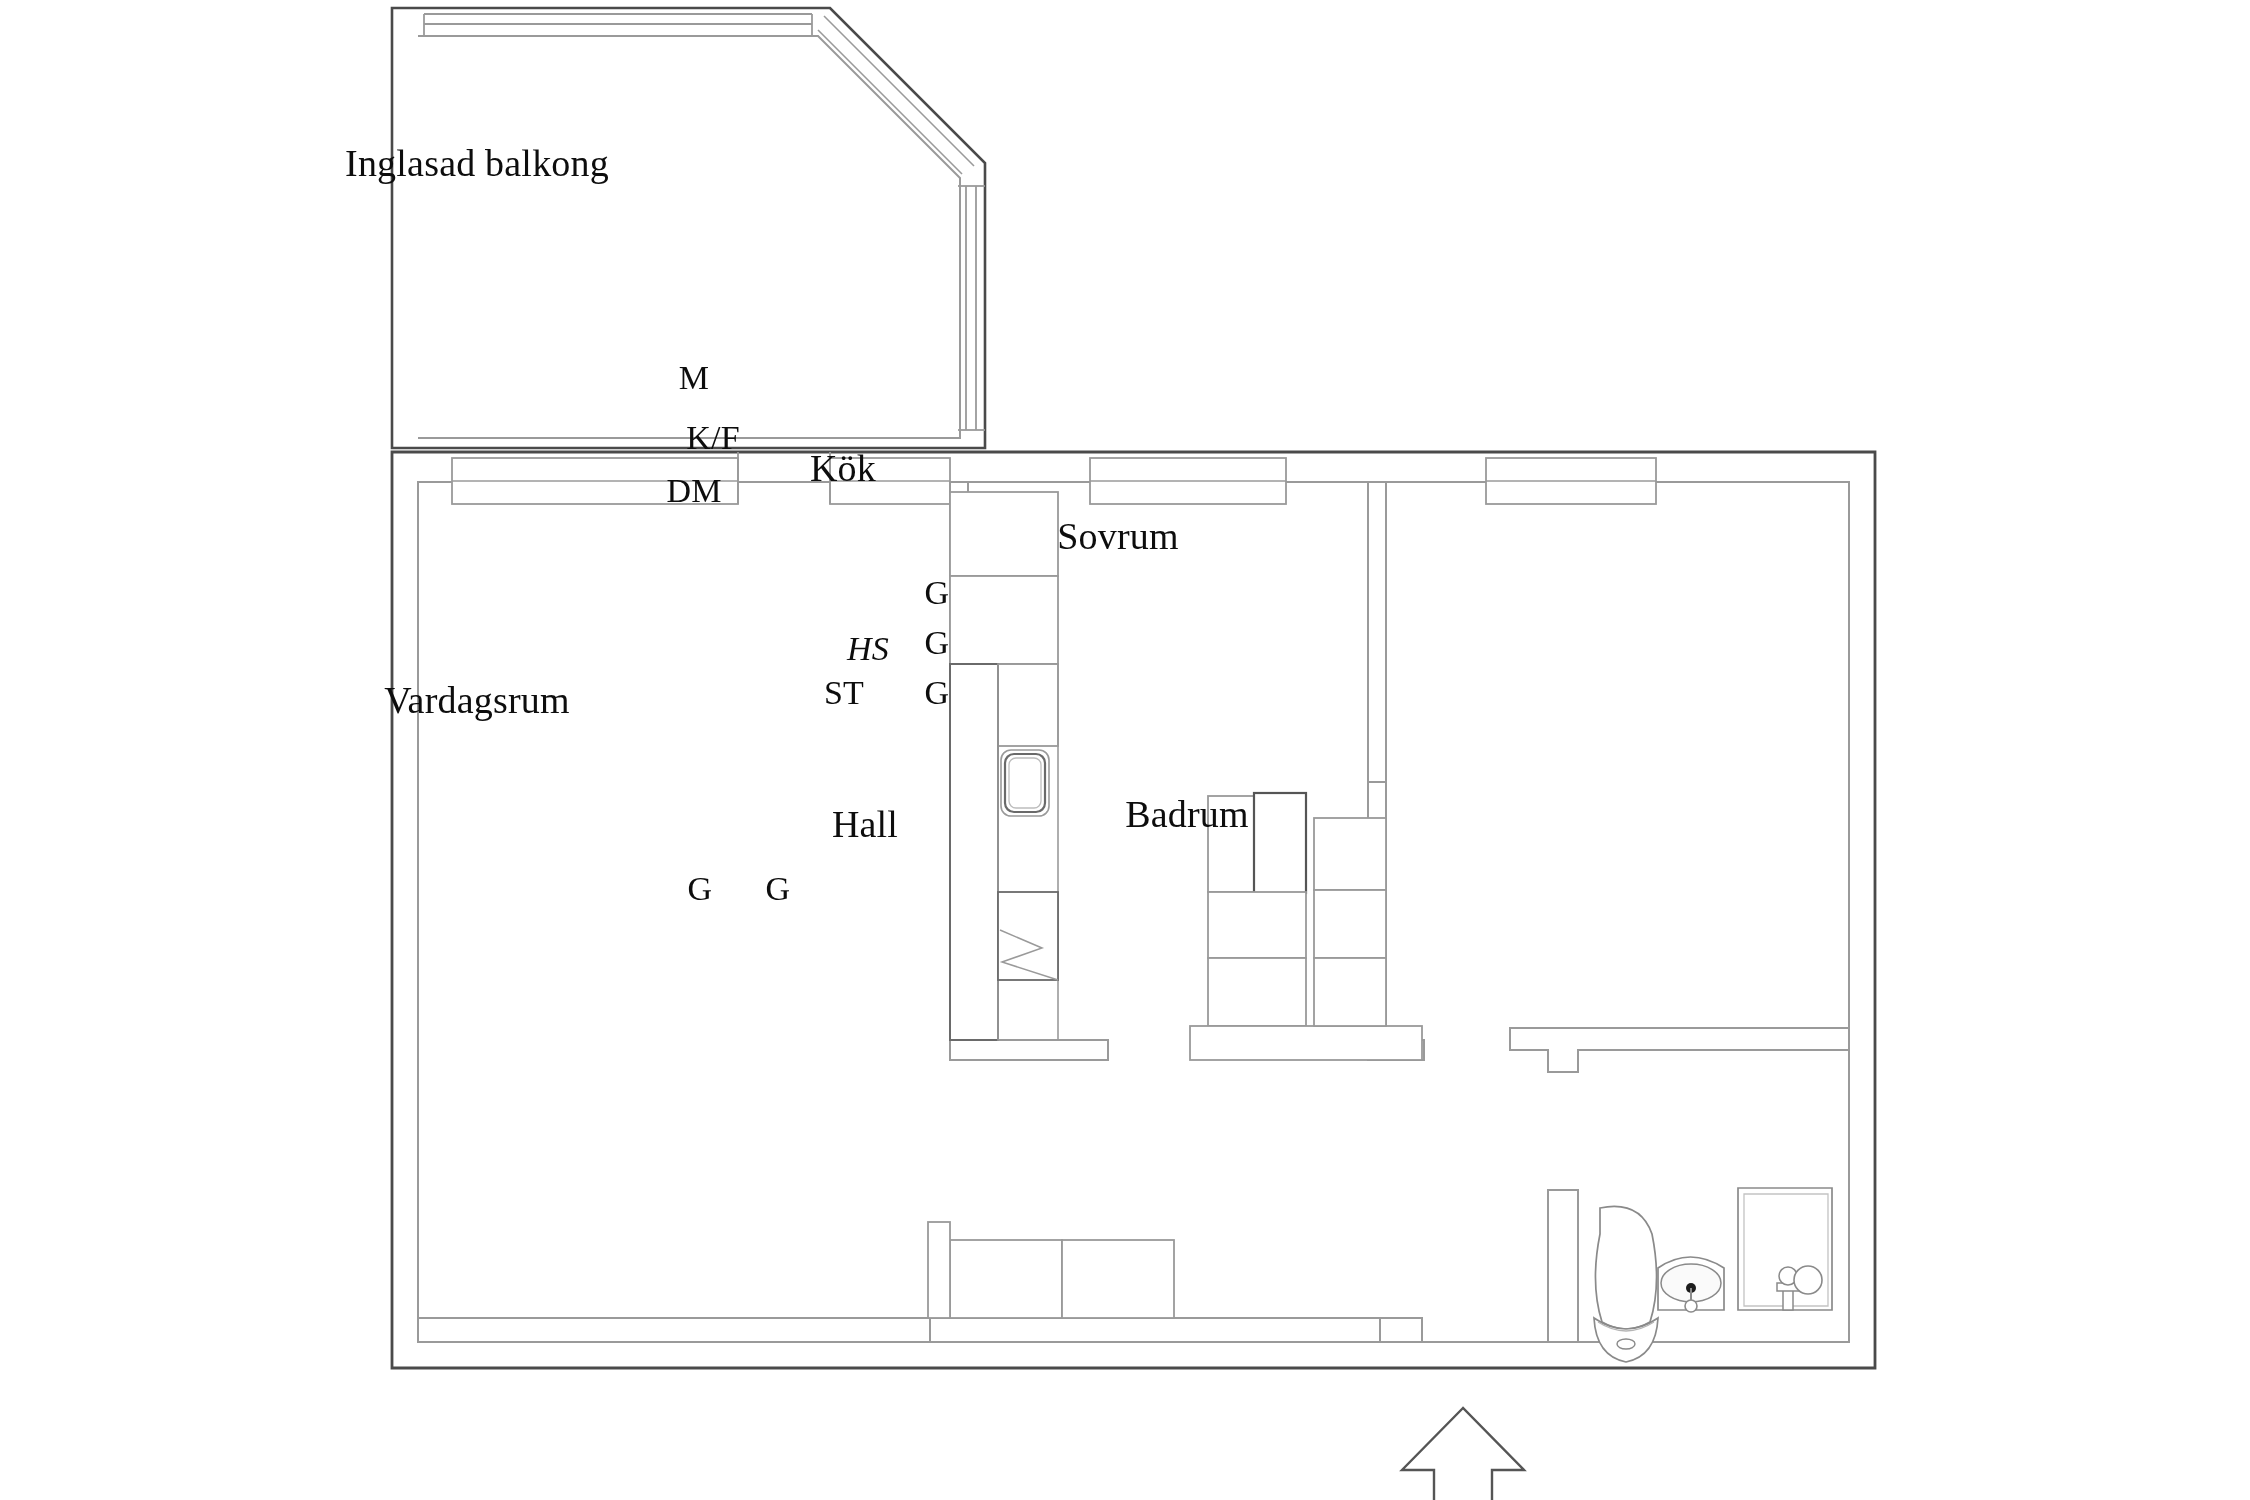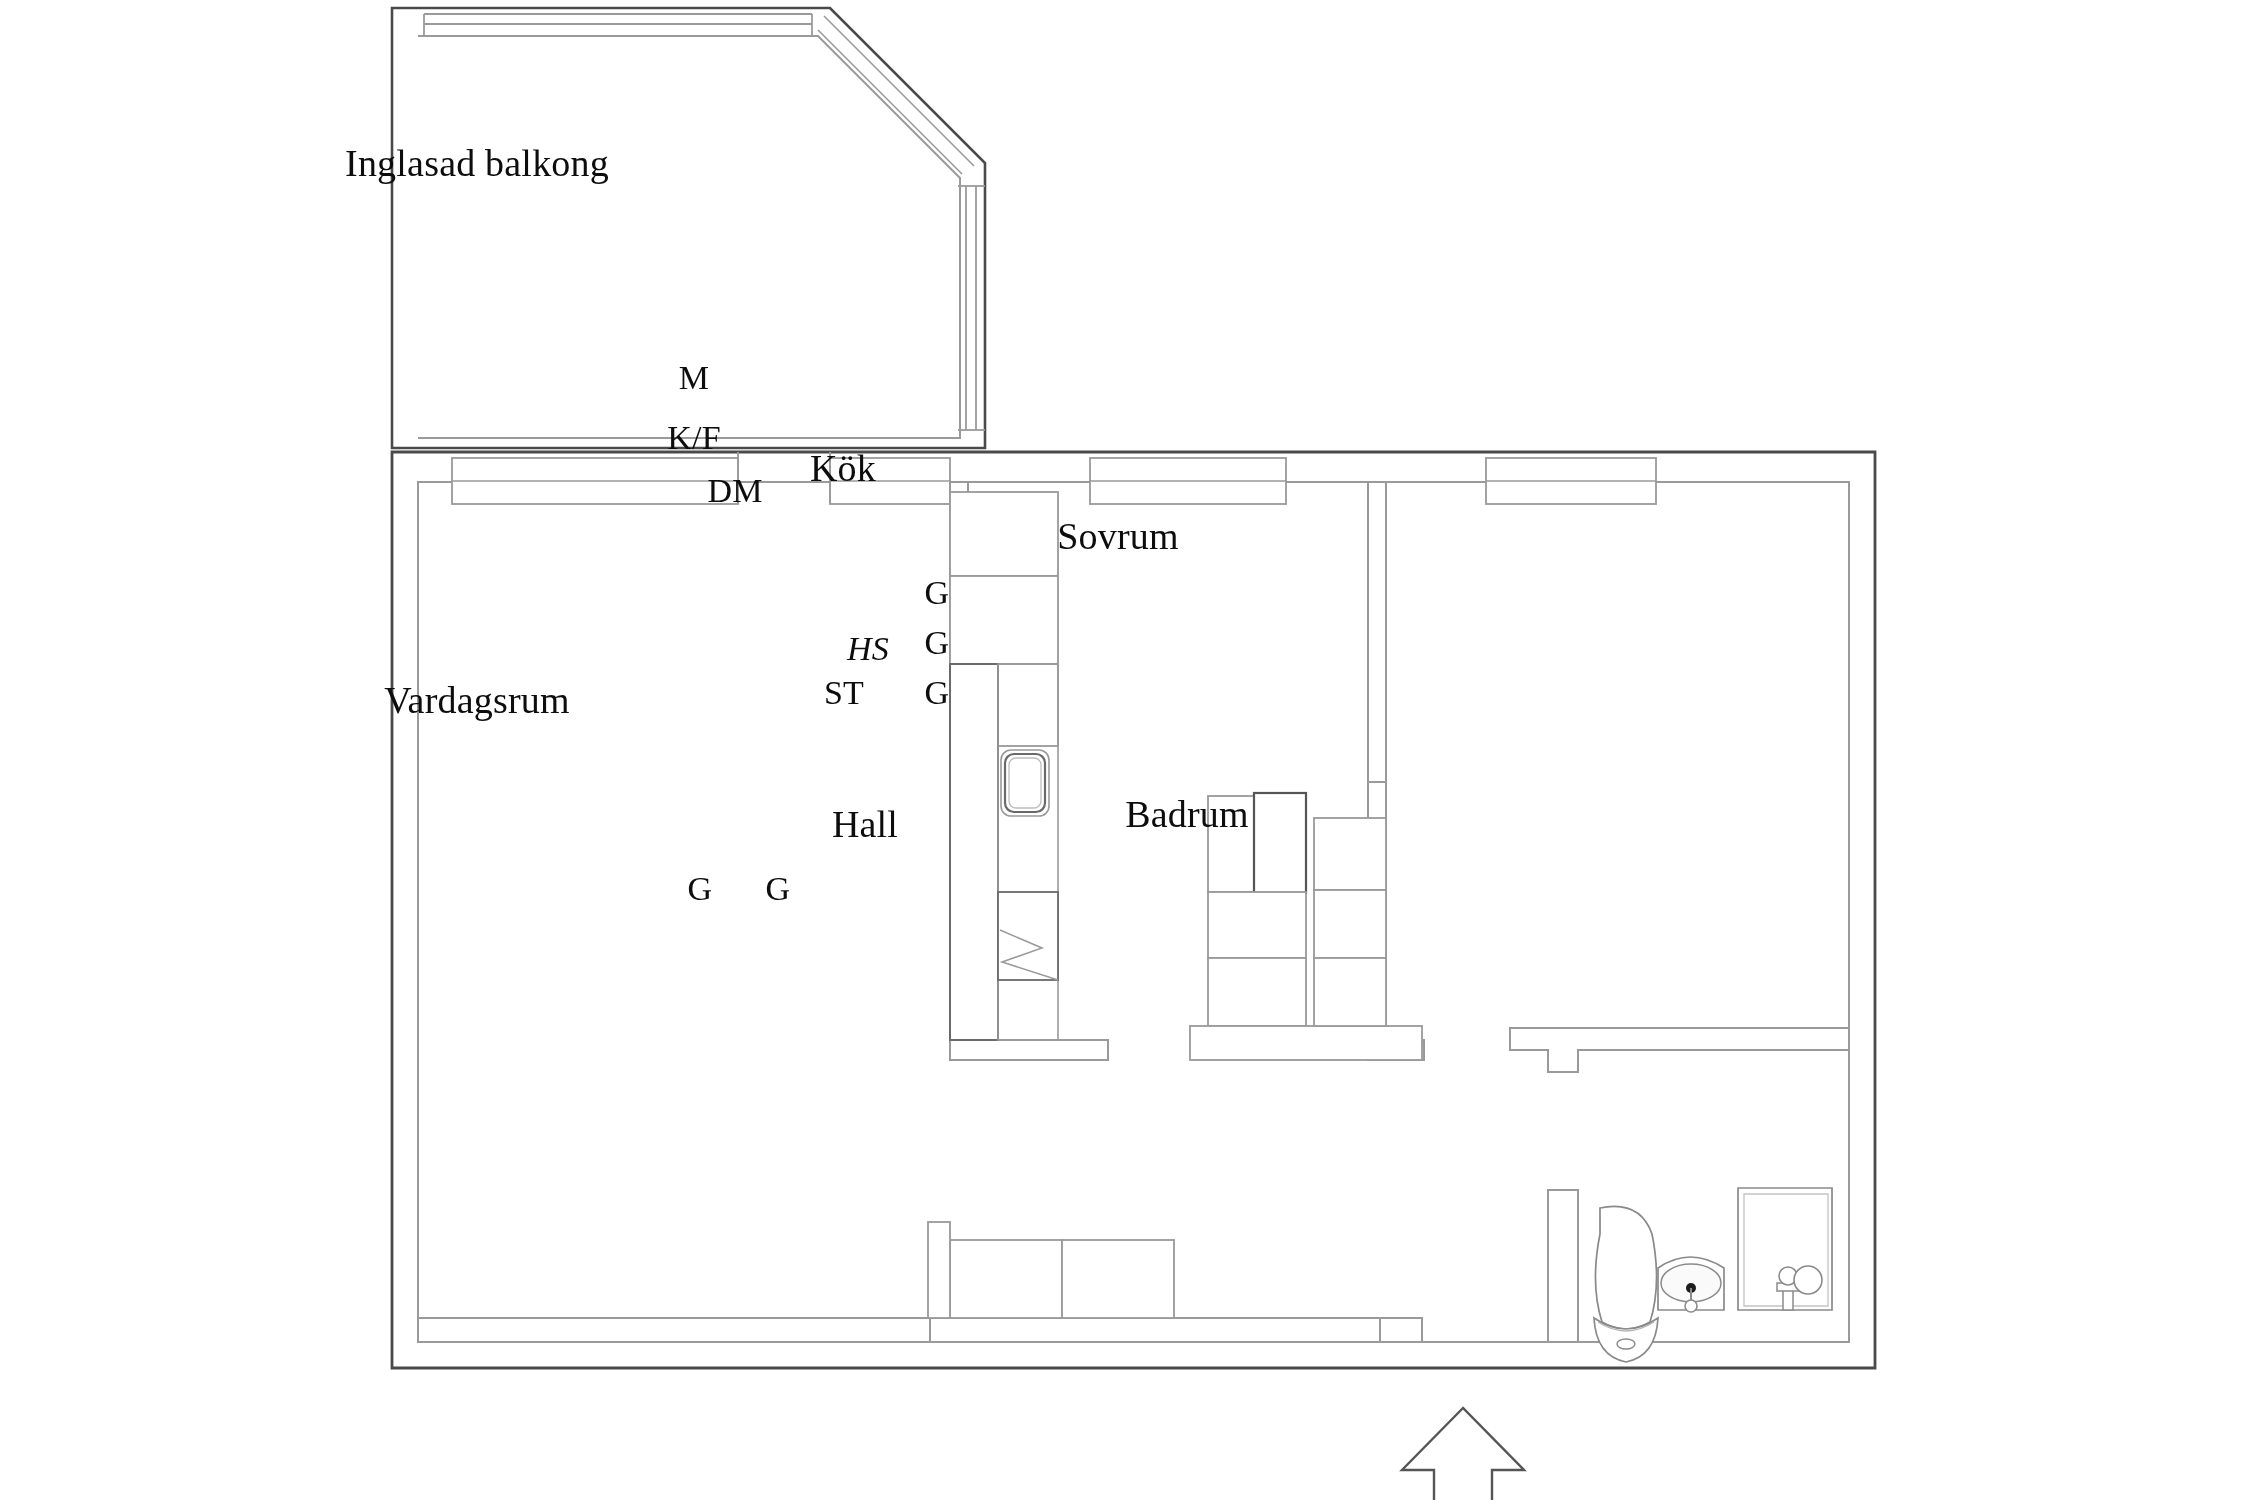--- a/index.html
+++ b/index.html
@@ -218,23 +218,23 @@
   <div class="room-label lbl-room" style="left:843px; top:452px;margin-top:16px;">Kök</div>
 
   <div class="room-label lbl-room" style="left:1118px; top:536px;">Sovrum</div>
 
   <div class="room-label lbl-room" style="left:865px; top:824px;">Hall</div>
 
   <div class="room-label lbl-room" style="left:1187px; top:814px;">Badrum</div>
 
   <div class="room-label lbl-unit" style="left:694px; top:378px;">M</div>
 
-  <div class="room-label lbl-unit" style="left:694px; top:438px;">K/F</div>
-
-  <div class="room-label lbl-unit" style="left:735px; top:491px;">DM</div>
+  <div class="room-label lbl-unit" style="left:713px; top:438px;">K/F</div>
+
+  <div class="room-label lbl-unit" style="left:694px; top:491px;">DM</div>
 
   <div class="room-label lbl-unit" style="left:868px; top:649px;font-style:italic;">HS</div>
 
   <div class="room-label lbl-unit" style="left:844px; top:693px;">ST</div>
 
   <div class="room-label lbl-unit" style="left:937px; top:593px;">G</div>
 
   <div class="room-label lbl-unit" style="left:937px; top:643px;">G</div>
 
   <div class="room-label lbl-unit" style="left:937px; top:693px;">G</div>

